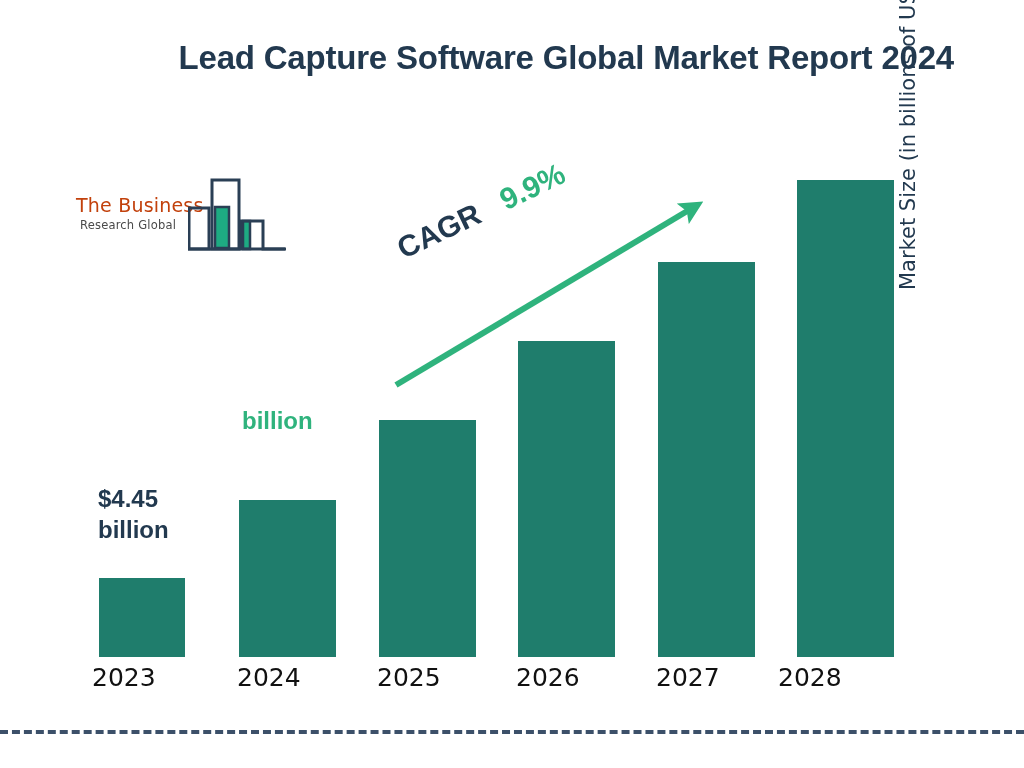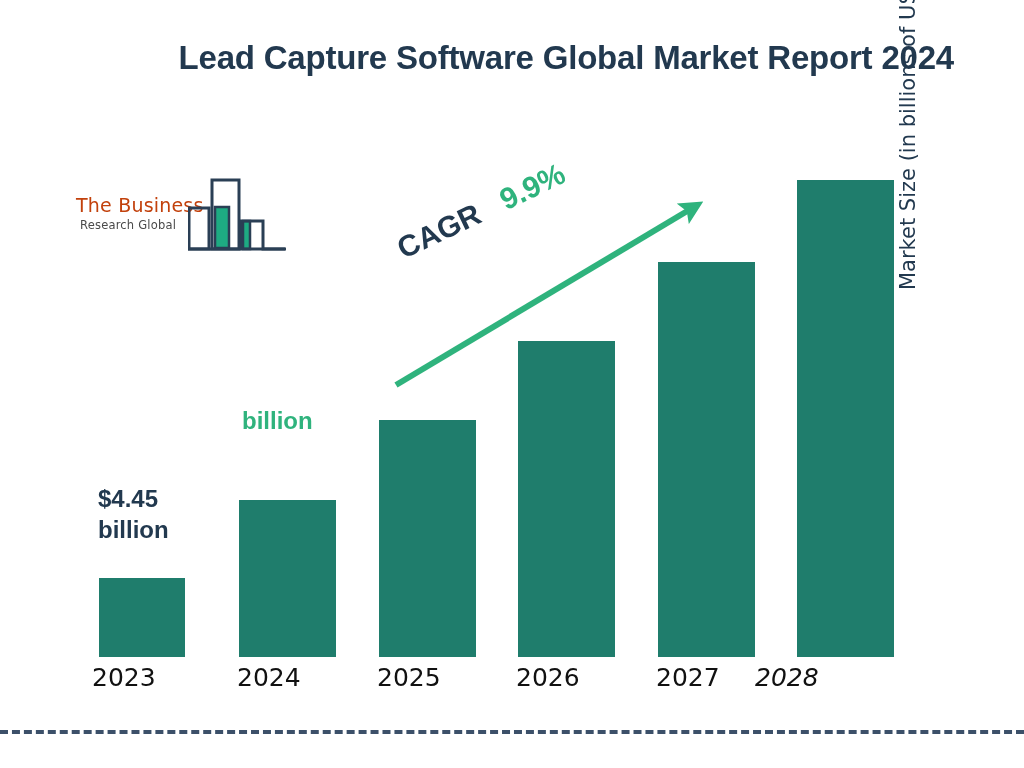--- a/index.html
+++ b/index.html
@@ -177,21 +177,21 @@
     <div class="bar" style="left:379px; top:420px; width:97px; height:237px;"></div>
     <div class="bar" style="left:518px; top:341px; width:97px; height:316px;"></div>
     <div class="bar" style="left:658px; top:262px; width:97px; height:395px;"></div>
     <div class="bar" style="left:797px; top:180px; width:97px; height:477px;"></div>
 
     <div class="tick-label" style="left:92px; width:100px;">2023</div>
     <div class="tick-label" style="left:237px; width:100px;">2024</div>
     <div class="tick-label" style="left:377px; width:100px;">2025</div>
     <div class="tick-label" style="left:516px; width:100px;">2026</div>
     <div class="tick-label" style="left:656px; width:100px;">2027</div>
-    <div class="tick-label" style="left:755px; width:100px;font-style:italic;">2028</div>
+    <div class="tick-label" style="left:778px; width:100px;">2028</div>
 
     <div class="value-label" style="left:98px; top:484px; width:120px;">
       <div>$4.45</div>
       <div>billion</div>
     </div>
 
     <div class="value-label accent" style="left:242px; top:406px; width:120px;">
       <div>billion</div>
     </div>
 

